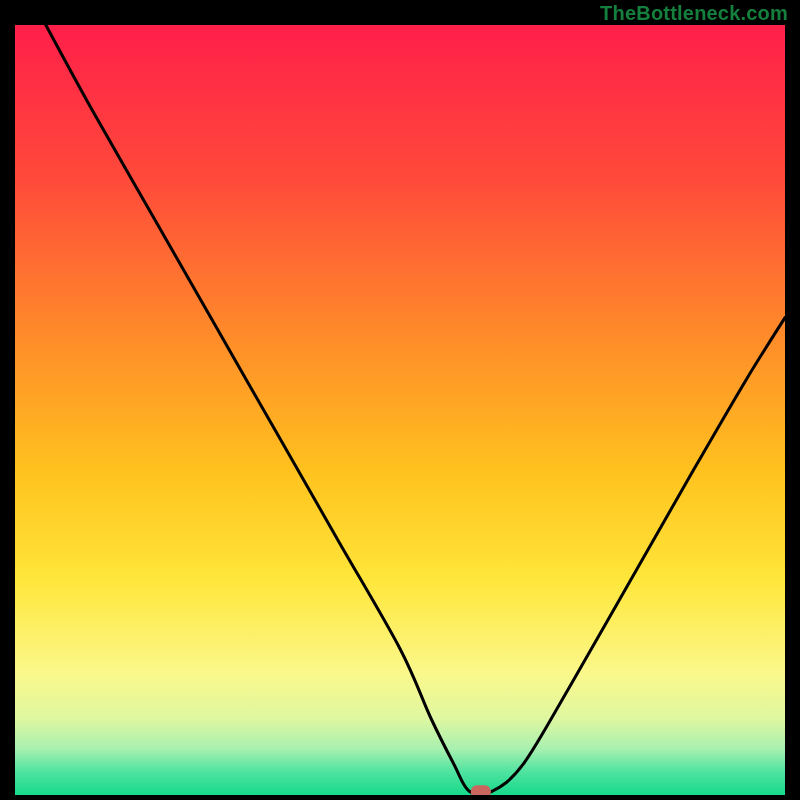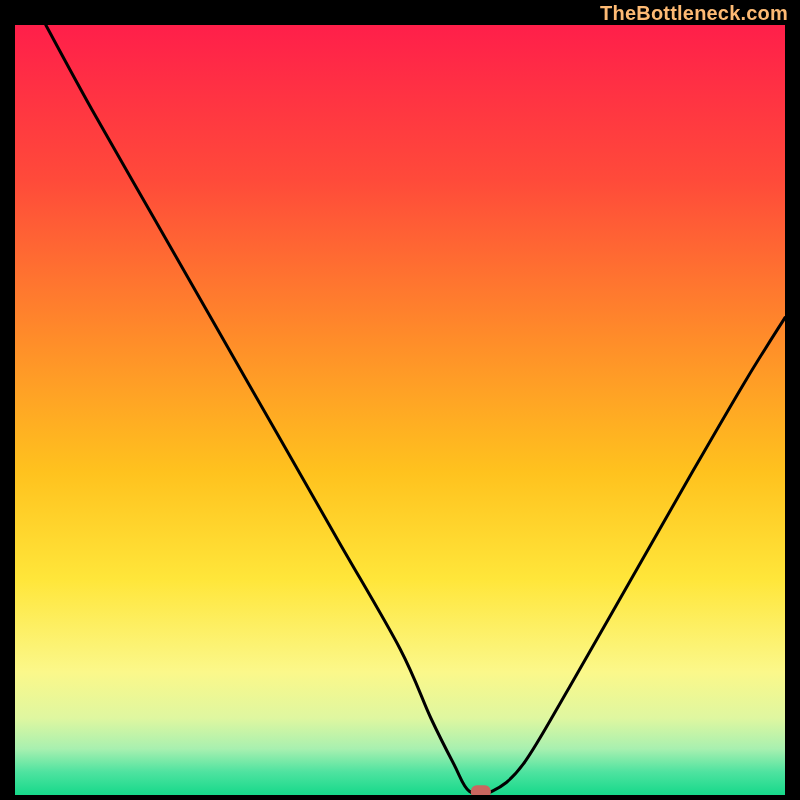--- a/index.html
+++ b/index.html
@@ -18,21 +18,21 @@
     height: 770px;
     background: #000;
   }
   .watermark {
     position: absolute;
     top: 2px;
     right: 12px;
     font-family: Arial, Helvetica, sans-serif;
     font-size: 20px;
     font-weight: 600;
-    color: #fdba74;
+    color: #15803d;
     letter-spacing: 0.2px;
   }
   svg {
     display: block;
   }
 </style>
 </head>
 <body>
 
 <div class="watermark">TheBottleneck.com</div>

